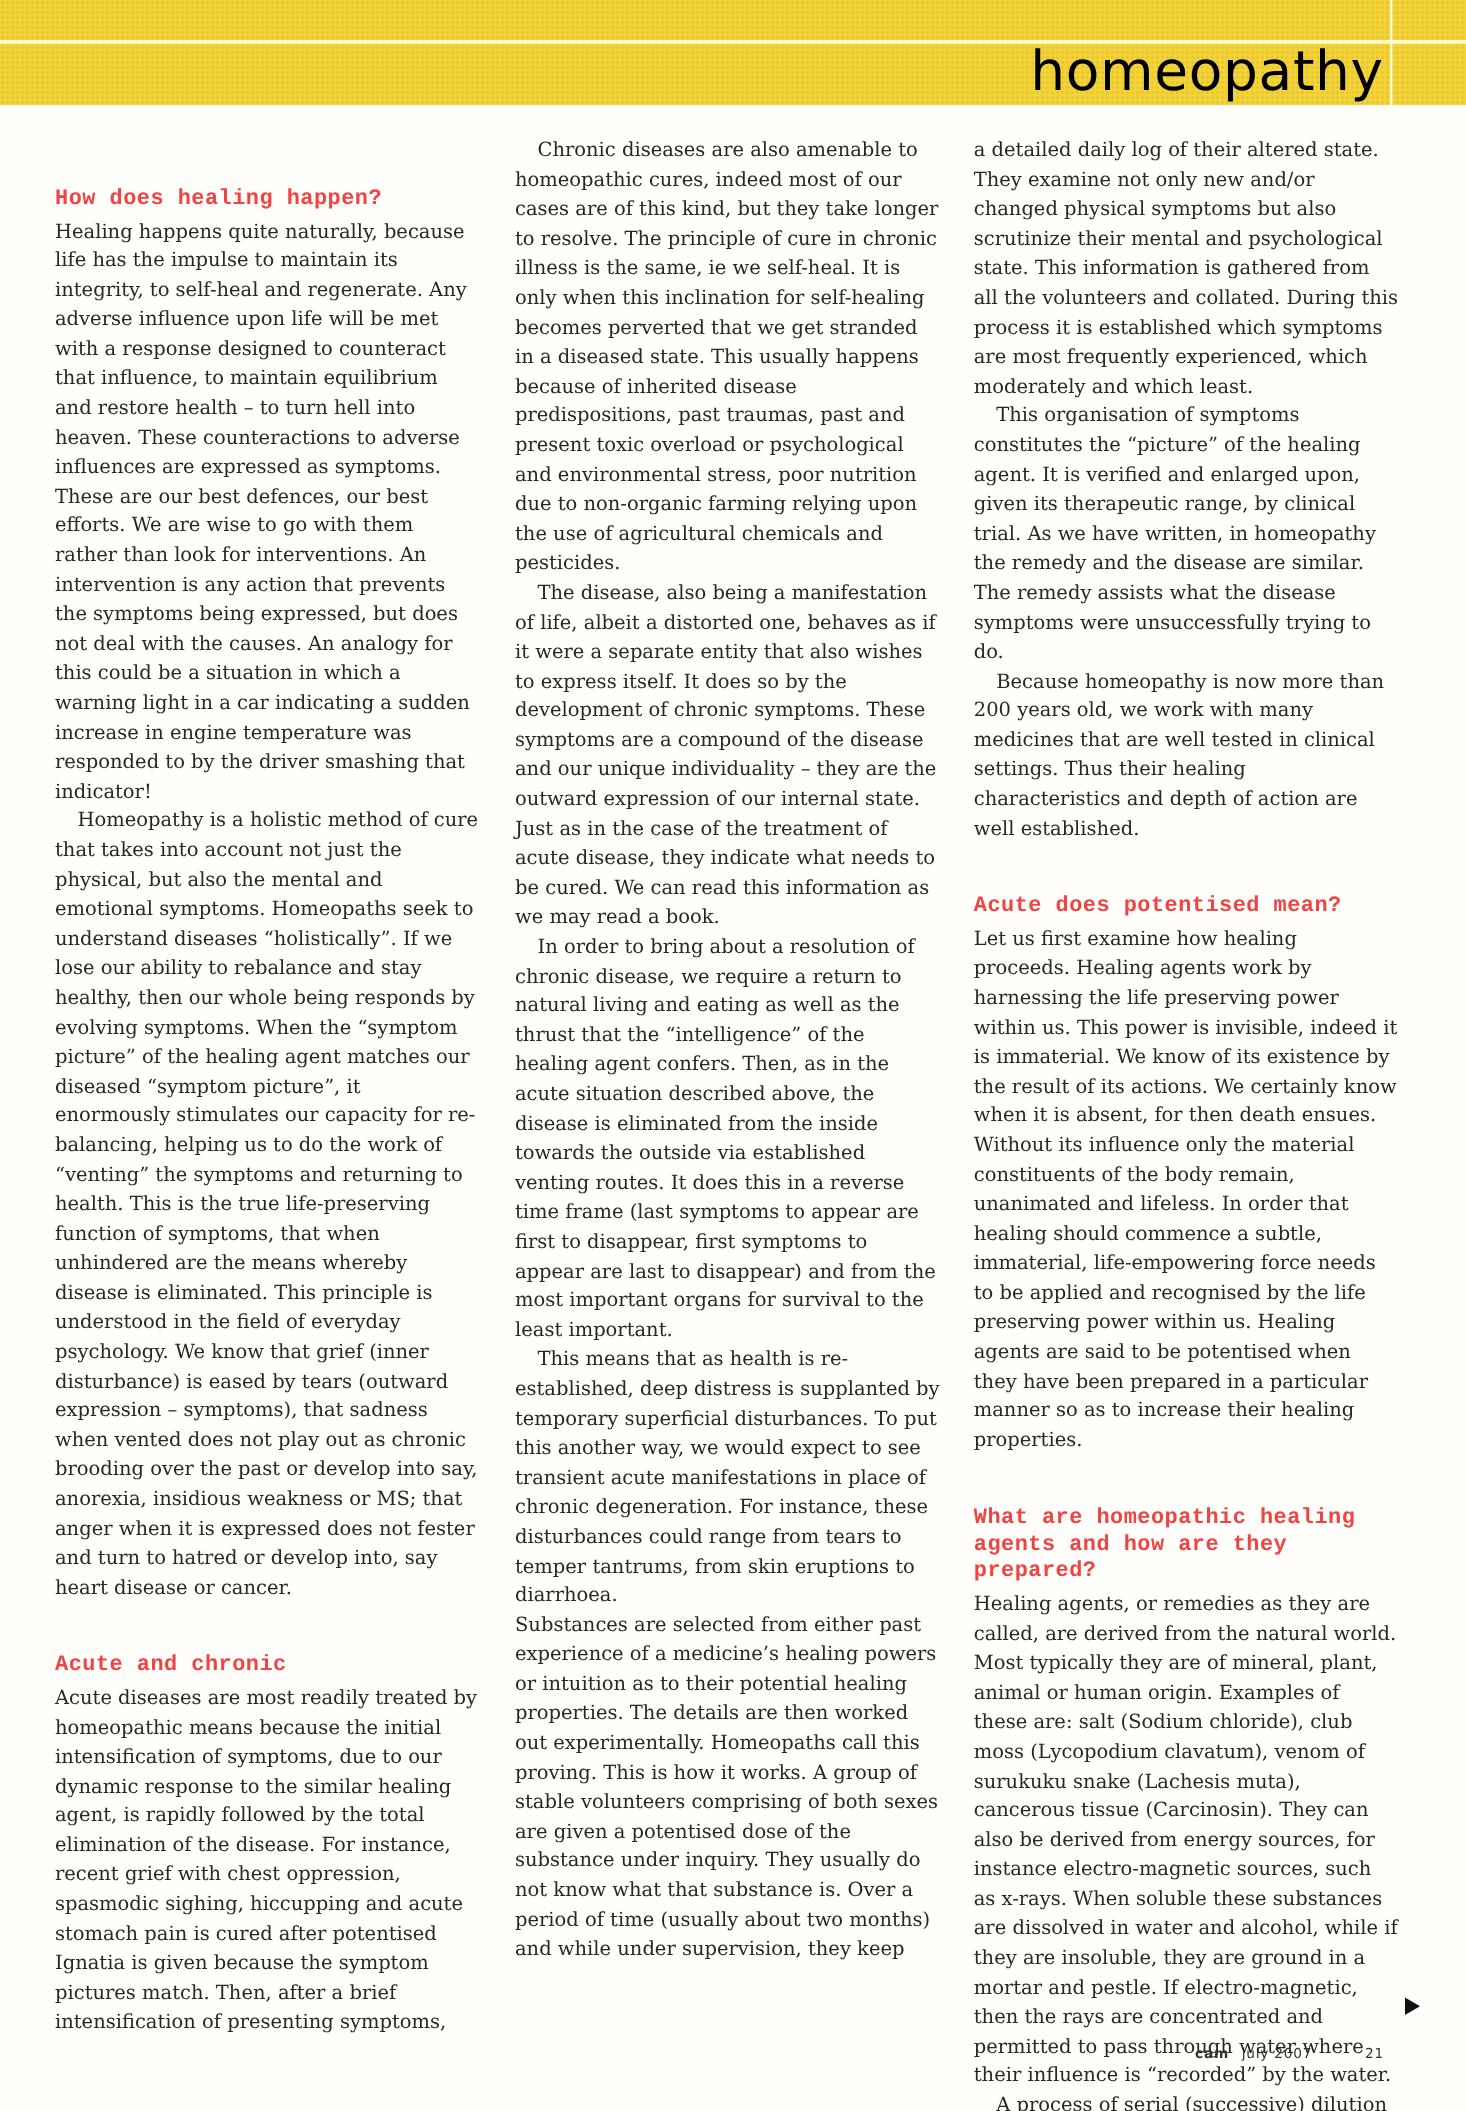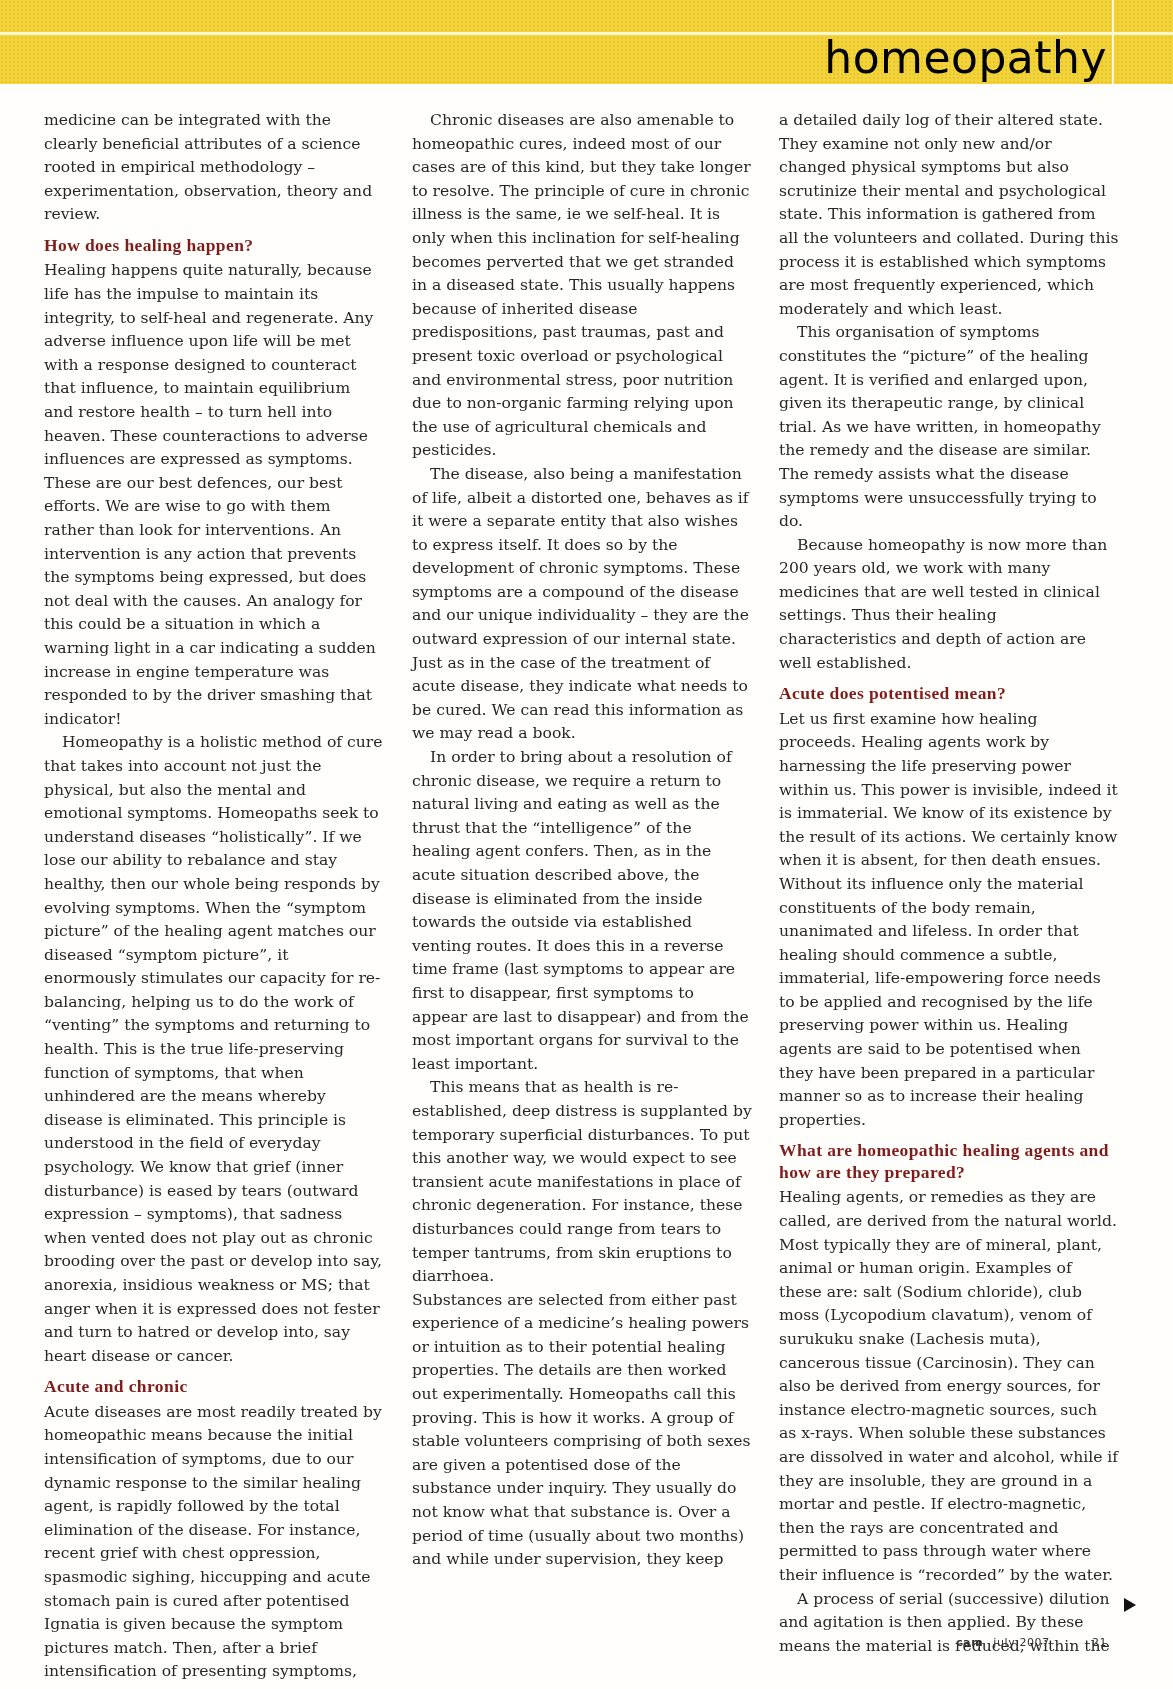--- a/index.html
+++ b/index.html
@@ -19,22 +19,22 @@
     position: absolute; right: 66px; top: 32px; font-family: "DejaVu Sans", sans-serif;
     font-size: 44px; color: #000000; letter-spacing: 0.5px; line-height: 52px; font-weight: normal;
   }
   .col { position: absolute; top: 109px; width: 340px; font-size: 15.6px; line-height: 23.6px; }
   .col1 { left: 44px; }
   .col2 { left: 412px; }
   .col3 { left: 779px; }
   .col p { margin: 0; }
   .col p.indent { text-indent: 18px; }
   .col h2 {
-    font-family: Liberation Serif, serif; font-weight: bold; color: #7f1d1d;
-    font-size: 17.5px; line-height: 21.5px; margin: 8px 0 3px 0; letter-spacing: 0.4px;
+    font-family: Liberation Mono, monospace; font-weight: bold; color: #ef4444;
+    font-size: 17.5px; line-height: 21.5px; margin: 40px 0 3px 0; letter-spacing: 0.4px;
   }
   .footer {
     position: absolute; top: 1636px; left: 956px; font-family: "DejaVu Sans", sans-serif; font-size: 11px; color: #333;
     letter-spacing: 0.6px;
   }
   .footer .brand { font-weight: bold; margin-right: 6px; }
   .footer .page { margin-left: 38px; }
   .continue-arrow {
     position: absolute; left: 1124px; top: 1598px; width: 0; height: 0;
     border-top: 7px solid transparent; border-bottom: 7px solid transparent; border-left: 12px solid #111;
@@ -42,21 +42,20 @@
 </style>
 </head>
 <body>
 
 <div class="header-band"></div>
 <div class="header-hline"></div>
 <div class="header-vline"></div>
 <div class="header-title">homeopathy</div>
 
 <div class="col col1">
-    <p>medicine can be integrated with the clearly beneficial attributes of a science rooted in empirical methodology – experimentation, observation, theory and review.</p>
     <h2>How does healing happen?</h2>
     <p>Healing happens quite naturally, because life has the impulse to maintain its integrity, to self-heal and regenerate. Any adverse influence upon life will be met with a response designed to counteract that influence, to maintain equilibrium and restore health – to turn hell into heaven. These counteractions to adverse influences are expressed as symptoms. These are our best defences, our best efforts. We are wise to go with them rather than look for interventions. An intervention is any action that prevents the symptoms being expressed, but does not deal with the causes. An analogy for this could be a situation in which a warning light in a car indicating a sudden increase in engine temperature was responded to by the driver smashing that indicator!</p>
     <p class="indent">Homeopathy is a holistic method of cure that takes into account not just the physical, but also the mental and emotional symptoms. Homeopaths seek to understand diseases “holistically”. If we lose our ability to rebalance and stay healthy, then our whole being responds by evolving symptoms. When the “symptom picture” of the healing agent matches our diseased “symptom picture”, it enormously stimulates our capacity for re-balancing, helping us to do the work of “venting” the symptoms and returning to health. This is the true life-preserving function of symptoms, that when unhindered are the means whereby disease is eliminated. This principle is understood in the field of everyday psychology. We know that grief (inner disturbance) is eased by tears (outward expression – symptoms), that sadness when vented does not play out as chronic brooding over the past or develop into say, anorexia, insidious weakness or MS; that anger when it is expressed does not fester and turn to hatred or develop into, say heart disease or cancer.</p>
     <h2>Acute and chronic</h2>
     <p>Acute diseases are most readily treated by homeopathic means because the initial intensification of symptoms, due to our dynamic response to the similar healing agent, is rapidly followed by the total elimination of the disease. For instance, recent grief with chest oppression, spasmodic sighing, hiccupping and acute stomach pain is cured after potentised Ignatia is given because the symptom pictures match. Then, after a brief intensification of presenting symptoms,</p>
   </div>
 <div class="col col2">
     <p class="indent">Chronic diseases are also amenable to homeopathic cures, indeed most of our cases are of this kind, but they take longer to resolve. The principle of cure in chronic illness is the same, ie we self-heal. It is only when this inclination for self-healing becomes perverted that we get stranded in a diseased state. This usually happens because of inherited disease predispositions, past traumas, past and present toxic overload or psychological and environmental stress, poor nutrition due to non-organic farming relying upon the use of agricultural chemicals and pesticides.</p>
     <p class="indent">The disease, also being a manifestation of life, albeit a distorted one, behaves as if it were a separate entity that also wishes to express itself. It does so by the development of chronic symptoms. These symptoms are a compound of the disease and our unique individuality – they are the outward expression of our internal state. Just as in the case of the treatment of acute disease, they indicate what needs to be cured. We can read this information as we may read a book.</p>
     <p class="indent">In order to bring about a resolution of chronic disease, we require a return to natural living and eating as well as the thrust that the “intelligence” of the healing agent confers. Then, as in the acute situation described above, the disease is eliminated from the inside towards the outside via established venting routes. It does this in a reverse time frame (last symptoms to appear are first to disappear, first symptoms to appear are last to disappear) and from the most important organs for survival to the least important.</p>

